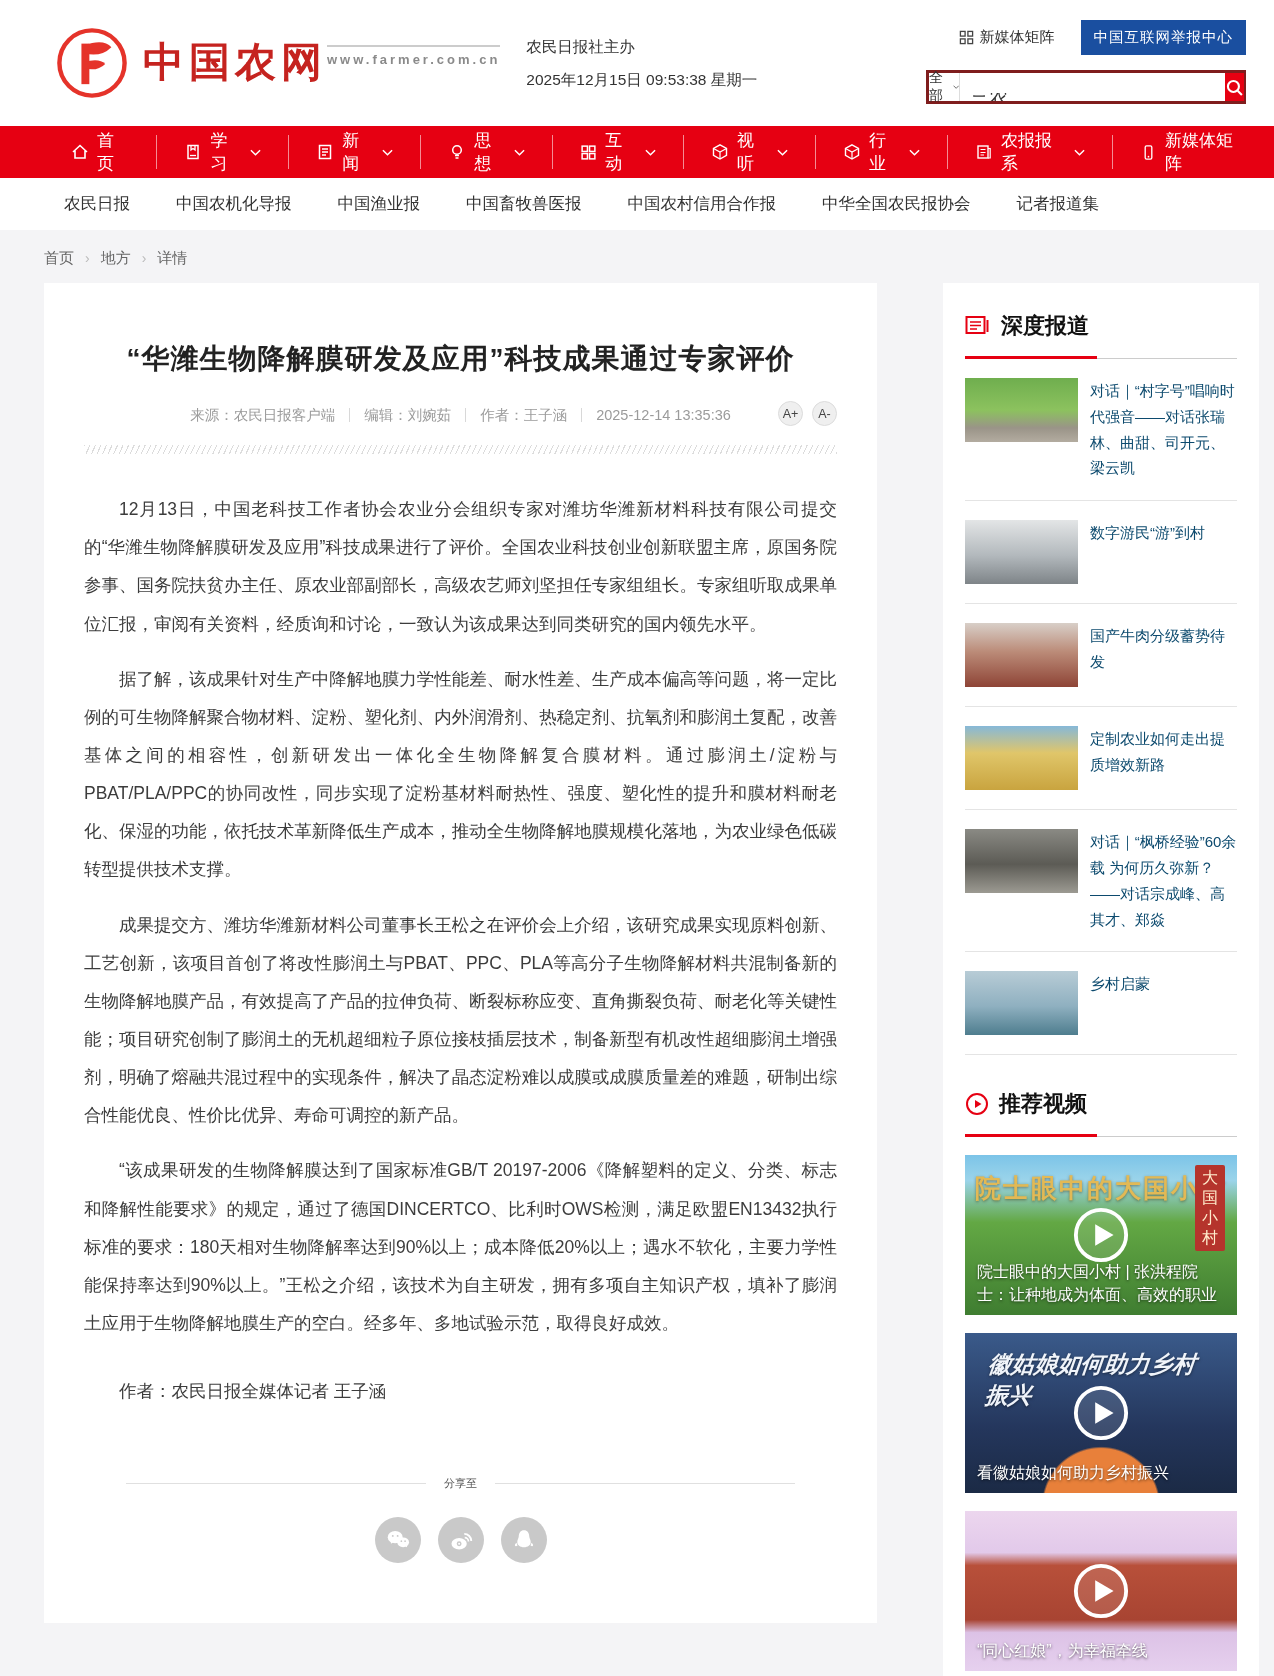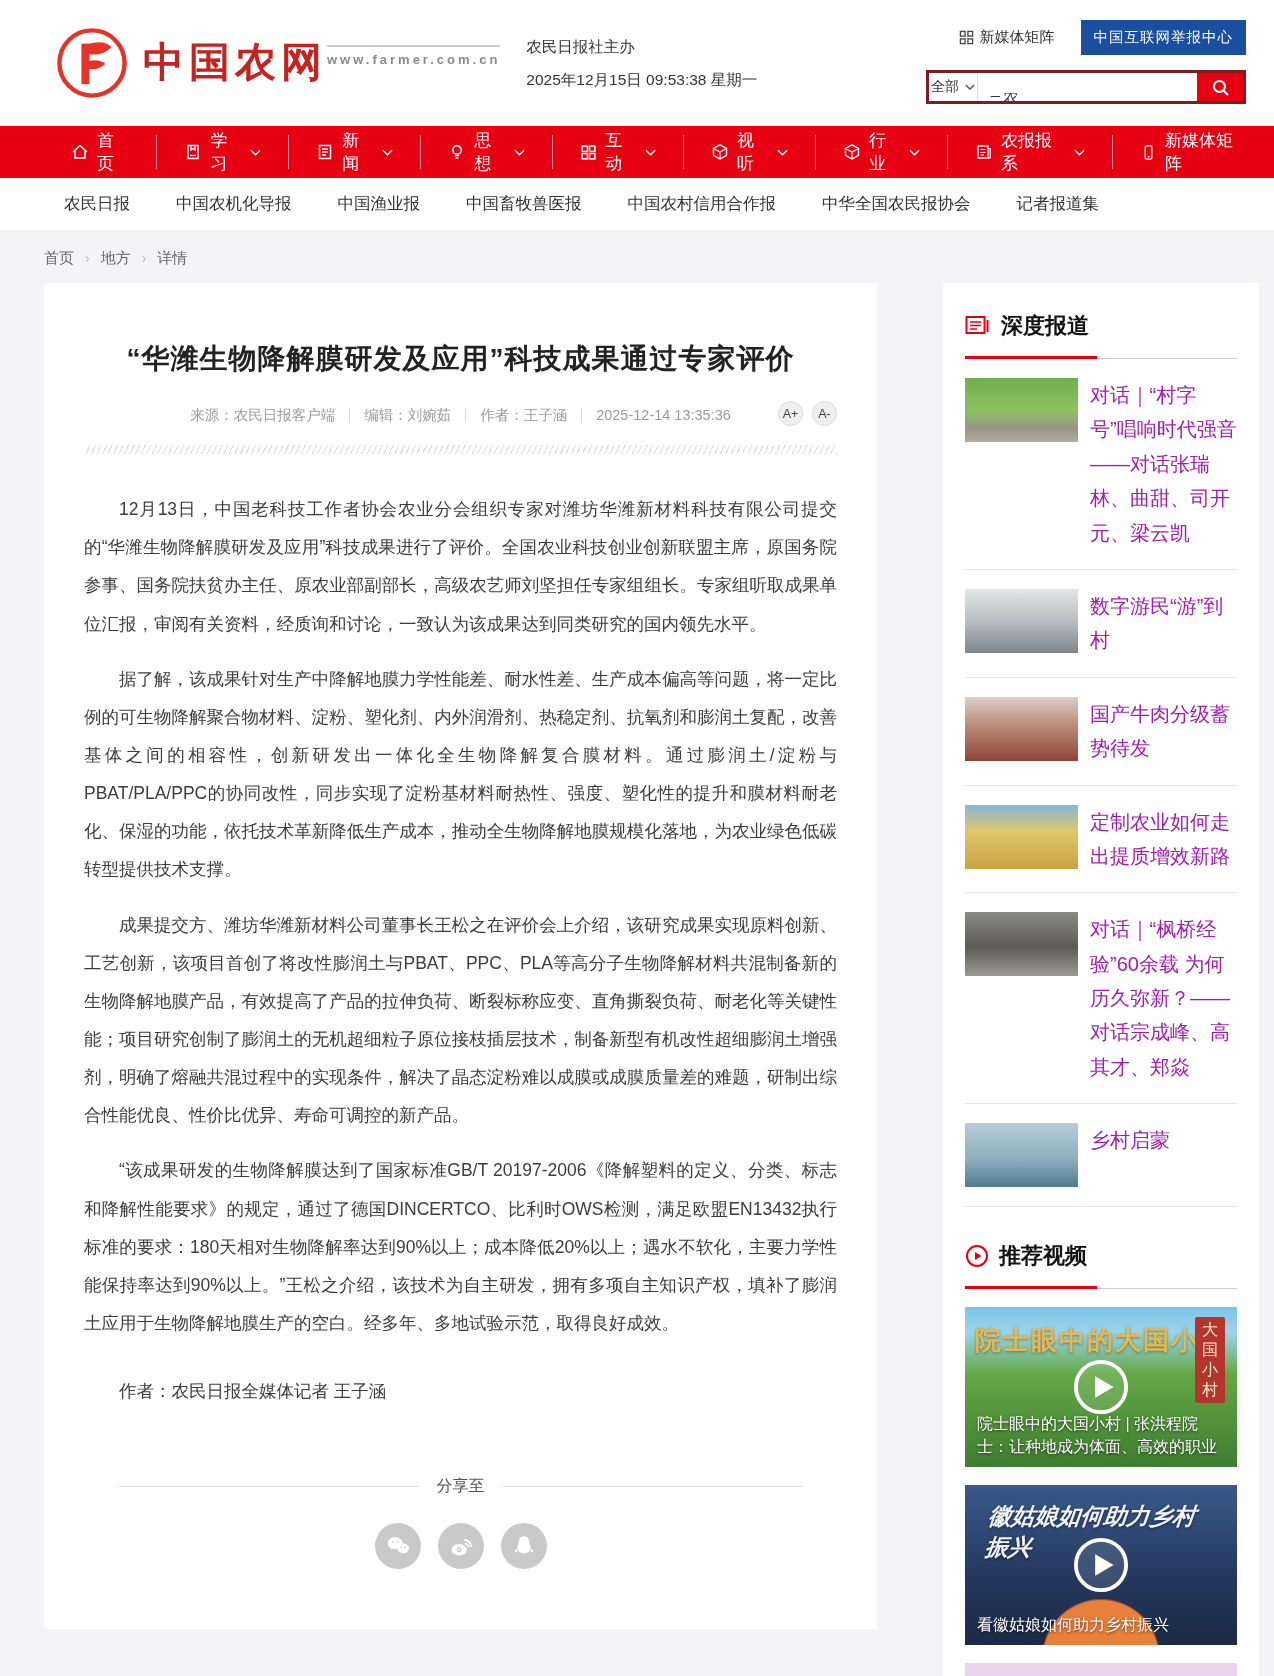--- a/index.html
+++ b/index.html
@@ -14,21 +14,21 @@
   .logo-text { display:flex; flex-direction:row; }
   .site-name { font-family:"DejaVu Serif","Liberation Serif",serif; font-size:41px; font-weight:bold; color:#c5231f; letter-spacing:5px; line-height:1.1; }
   .site-url { margin-top:5px; border-top:2px solid #ccc; padding-top:5px; color:#8a8a8a; font-size:13px; font-weight:bold; letter-spacing:3px; }
   .host-block { margin-left:26px; padding-top:2px; font-size:15.5px; color:#333; line-height:2.1; }
   .header-right { position:absolute; right:28px; top:20px; width:320px; }
   .hr-top { display:flex; align-items:center; justify-content:flex-end; gap:26px; }
   .media-matrix { display:flex; align-items:center; gap:6px; color:#333; font-size:15px; }
   .report-btn { display:inline-block; background:#1a4fa0; color:#fff; font-size:14.5px; padding:8px 13px; letter-spacing:1px; }
   .search-bar { margin-top:15px; display:flex; height:34px; border:3px solid #7f1d1d; background:#fff; }
   .search-cat { width:64px; display:flex; align-items:center; justify-content:center; gap:6px; font-size:14px; color:#333; border-right:1px solid #ddd; cursor:pointer; }
-  .search-input { flex:1; border:none; outline:none; padding:0 10px; font-size:15px; color:#333; font-family:inherit;margin-top:20px; }
+  .search-input { flex:1; border:none; outline:none; padding:0 10px; font-size:19px; color:#333; font-family:inherit;margin-top:20px; }
   .search-btn { width:60px; background:#e60012; border:none; display:flex; align-items:center; justify-content:center; cursor:pointer; }
 
   
   .main-nav { background:#e60012; height:52px; display:flex; align-items:center; padding-left:44px; }
   .nav-item { display:flex; align-items:center; gap:8px; color:#fff; font-size:17px; padding:0 27px; height:34px; }
   .nav-item + .nav-item { border-left:1px solid rgba(255,255,255,.55); }
   .nav-item svg { flex:none; }
 
   
   .sub-nav { background:#fff; height:52px; display:flex; align-items:center; padding-left:64px; gap:46px; font-size:16.5px; color:#333; }
@@ -46,34 +46,34 @@
   .meta .sep { display:inline-block; width:1px; height:14px; background:#d8d8d8; margin:0 14px; vertical-align:-2px; }
   .font-controls { position:absolute; right:0; top:-5px; display:flex; gap:9px; }
   .font-btn { width:25px; height:25px; border-radius:50%; background:#efefef; border:1px solid #dcdcdc; color:#444; font-size:12.5px; display:flex; align-items:center; justify-content:center; cursor:pointer; }
   .hatch { height:9px; background:repeating-linear-gradient(115deg,#dcdcdc 0 1px,transparent 1px 5px); }
 
   .article-body { padding-top:36px; }
   .para { font-size:17.5px; color:#3c3c3c; line-height:2.18; text-indent:2em; text-align:justify; margin-bottom:17px; }
   .byline { margin-top:30px; margin-bottom:0; }
 
   .share { margin-top:66px; }
-  .share-divider { display:flex; align-items:center; justify-content:center; gap:18px; color:#555; font-size:16px; }
+  .share-divider { display:flex; align-items:center; justify-content:center; gap:18px; color:#555; font-size:11px; }
   .share-divider .line { width:300px; height:1px; background:#e0e0e0; }
   .share-icons { display:flex; justify-content:center; gap:17px; margin-top:26px; }
   .share-icon { width:46px; height:46px; border-radius:50%; background:#c9c9c9; border:none; display:flex; align-items:center; justify-content:center; cursor:pointer; }
 
   
   .sidebar { width:316px; flex:none; background:#fff; padding:28px 22px 34px; }
   .section-header { display:flex; align-items:center; gap:10px; font-size:22px; font-weight:bold; color:#111; }
   .section-underline { margin-top:15px; position:relative; height:3px; border-bottom:1px solid #ccc; }
   .section-underline::before { content:""; position:absolute; left:0; top:0; width:132px; height:3px; background:#e60012; }
 
   .dr-item { display:flex; gap:12px; padding:19px 0; border-bottom:1px solid #e4e4e4; }
   .dr-thumb { width:113px; height:64px; flex:none; }
-  .dr-title { font-size:20px; color:#a21caf; line-height:1.72; }
+  .dr-title { font-size:15px; color:#0c4a6e; line-height:1.72; }
   .t1 { background:linear-gradient(180deg,#6fae4e 0%,#8cc25e 50%,#9a9488 78%,#b3aca0 100%); }
   .t2 { background:linear-gradient(180deg,#e3e5e6 0%,#b3b9bd 55%,#7e8488 100%); }
   .t3 { background:linear-gradient(180deg,#d8cfc8 0%,#bb8b78 45%,#8e4436 100%); }
   .t4 { background:linear-gradient(180deg,#86b8d8 0%,#e0c66a 42%,#c9a43f 100%); }
   .t5 { background:linear-gradient(180deg,#8a8a84 0%,#5c5b55 55%,#9c9a92 100%); }
   .t6 { background:linear-gradient(180deg,#b8ccd6 0%,#8fb0c0 55%,#4e7d8e 100%); }
 
   .videos-section { margin-top:34px; }
   .video-item { display:block; position:relative; height:160px; margin-top:18px; overflow:hidden; }
   .video-caption { position:absolute; left:12px; right:8px; bottom:9px; color:#fff; font-size:16px; line-height:1.45; text-shadow:0 1px 3px rgba(0,0,0,.65); }

